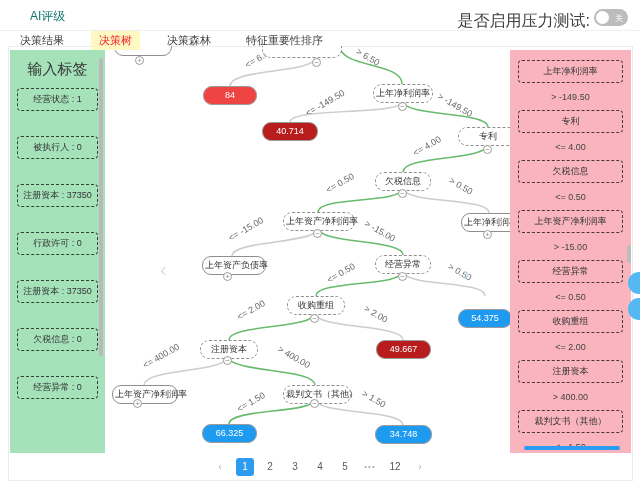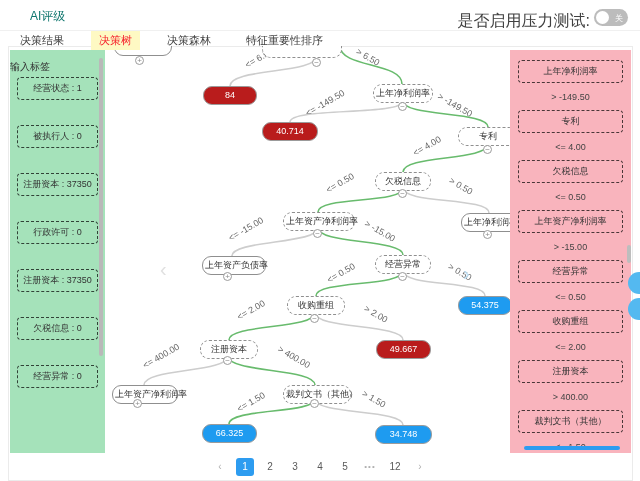--- a/index.html
+++ b/index.html
@@ -20,34 +20,34 @@
   
   .canvas{position:absolute;left:10px;top:46px;width:620px;height:409px;overflow:hidden;z-index:1}
   .edges{position:absolute;left:0;top:0;z-index:0}
   .edge-green{stroke:#68bb6d;fill:none;stroke-width:1.6}
   .edge-gray{stroke:#cdcdcd;fill:none;stroke-width:1.6}
   .tnode{position:absolute;font-size:9px;line-height:9px;padding:4px 2px;text-align:center;border-radius:9px;
     background:#fff;color:#333;white-space:nowrap;box-sizing:border-box;z-index:2;cursor:pointer}
   .dashedb{border:1px dashed #8f8f8f}
   .solidb{border:1px solid #8f8f8f}
   .leaf{color:#fff;border:1px solid #9b9b9b}
-  .cyan{background:#b91c1c}
+  .cyan{background:#ef4444}
   .orange{background:#b91c1c}
   .blue{background:#1e9bf0}
   .marker{position:absolute;width:9px;height:9px;border-radius:50%;border:1px solid #9b9b9b;background:#fff;
     color:#8c8c8c;font-size:8px;line-height:7px;text-align:center;box-sizing:border-box;z-index:3;cursor:pointer}
   .elabel{position:absolute;font-size:9px;color:#666;white-space:nowrap;z-index:1}
   .rot-l{transform:translate(-50%,-50%) rotate(-30deg)}
   .rot-r{transform:translate(-50%,-50%) rotate(30deg)}
   .pan-chev{position:absolute;font-size:20px;line-height:18px;z-index:1;cursor:pointer}
   
   .panel{position:absolute;top:50px;height:403px;box-sizing:border-box;z-index:5}
   .lpanel{left:10px;width:95px;background:#a5e2ba;padding-top:10px}
   .rpanel{left:510px;width:121px;background:#f9b4bd;padding:10px 8px 0}
-  .lp-title{font-size:10px;color:#333;margin-bottom:3px}
+  .lp-title{font-size:15px;color:#333;text-align:center;margin-bottom:9px}
   .lp-item{border:1px dashed rgba(0,0,0,.7);border-radius:4px;margin:0 7px 25px;padding:4px 0;font-size:9px;
     text-align:center;color:#333;cursor:pointer}
   .rp-node{border:1px dashed rgba(0,0,0,.7);border-radius:4px;padding:4px 0;font-size:9px;text-align:center;color:#333;cursor:pointer}
   .rp-val{font-size:9px;text-align:center;color:#444;padding:9px 0 8px}
   .rp-result{border:1px dashed rgba(255,255,255,.85);border-radius:4px;padding:4px 0;font-size:9px;text-align:center;color:#fff}
   .sb-thumb{position:absolute;border-radius:2px;z-index:6;cursor:pointer}
   .fab{position:absolute;width:22px;height:22px;border-radius:50%;background:#54b9f0;z-index:6;cursor:pointer}
   
   .pager{position:absolute;left:0;top:458px;width:640px;display:flex;justify-content:center;gap:7px;
     align-items:center;font-size:10px;color:#595959;z-index:2}
@@ -123,21 +123,21 @@
 
     <div class="tnode leaf cyan" style="left:193px;top:40px;width:54px">84</div>
     <div class="tnode dashedb" style="left:363px;top:38px;width:60px">上年净利润率</div>
     <div class="tnode leaf orange" style="left:252px;top:76px;width:56px">40.714</div>
     <div class="tnode dashedb" style="left:448px;top:81px;width:60px">专利</div>
     <div class="tnode dashedb" style="left:365px;top:126px;width:56px">欠税信息</div>
     <div class="tnode dashedb" style="left:273px;top:166px;width:72px">上年资产净利润率</div>
     <div class="tnode solidb" style="left:451px;top:167px;width:58px">上年净利润率</div>
     <div class="tnode solidb" style="left:192px;top:210px;width:64px">上年资产负债率</div>
     <div class="tnode dashedb" style="left:365px;top:209px;width:56px">经营异常</div>
-    <div class="tnode leaf blue" style="left:448px;top:250px;width:54px">54.375</div>
+    <div class="tnode leaf blue" style="left:448px;top:263px;width:54px">54.375</div>
     <div class="tnode dashedb" style="left:277px;top:250px;width:58px">收购重组</div>
     <div class="tnode leaf orange" style="left:366px;top:294px;width:55px">49.667</div>
     <div class="tnode dashedb" style="left:190px;top:294px;width:58px">注册资本</div>
     <div class="tnode solidb" style="left:102px;top:339px;width:66px">上年资产净利润率</div>
     <div class="tnode dashedb" style="left:273px;top:339px;width:68px">裁判文书（其他）</div>
     <div class="tnode leaf blue" style="left:192px;top:378px;width:55px">66.325</div>
     <div class="tnode leaf blue" style="left:365px;top:379px;width:57px">34.748</div>
 
     <div class="marker" style="left:125px;top:10px">+</div>
     <div class="marker" style="left:302px;top:12px">−</div>

